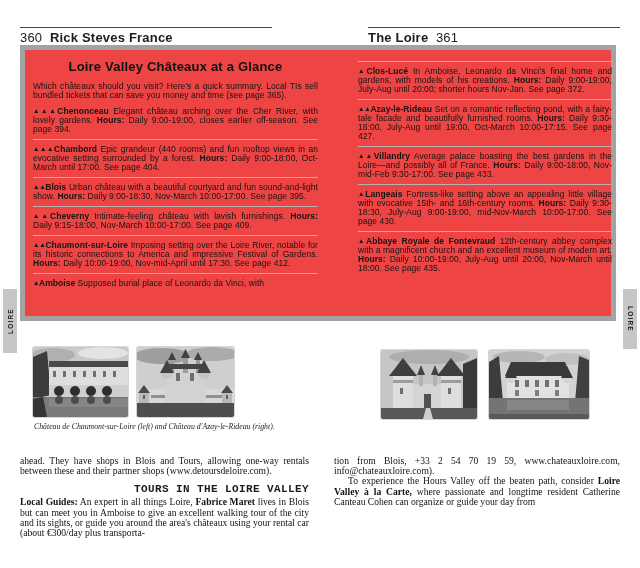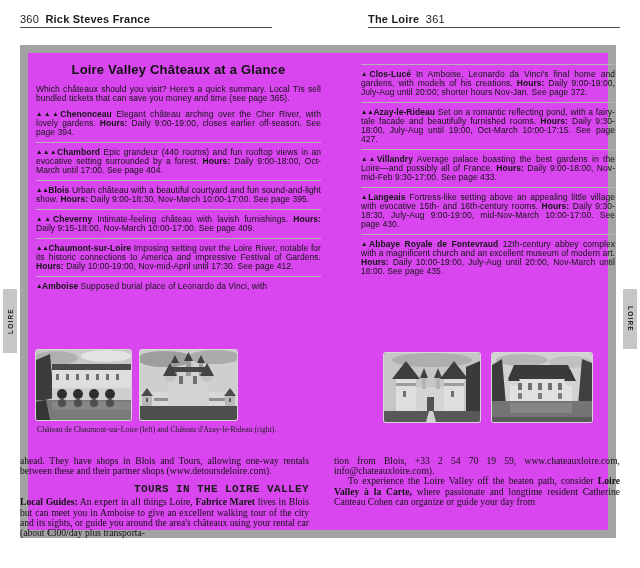--- a/index.html
+++ b/index.html
@@ -1,53 +1,53 @@
 <!DOCTYPE html>
 <html><head>
 <meta charset="utf-8">
 <style>
   html,body{margin:0;padding:0;}
   body{
     width:640px;height:568px;background:#ffffff;position:relative;
     font-family:"Liberation Sans",sans-serif;color:#161616;overflow:hidden;
   }
   
-  .runhead{position:absolute;top:13px;font-size:11px;letter-spacing:.2px;color:#1c1c1c;}
+  .runhead{position:absolute;top:30px;font-size:13px;letter-spacing:.2px;color:#1c1c1c;}
   .runhead .num{font-weight:400;}
   .runhead .ttl{font-weight:700;}
   .rh-left{left:20px;}
   .rh-right{left:368px;width:252px;text-align:left;}
   .rh-rule{position:absolute;top:27px;height:1px;background:#4a4a4a;}
   .rule-l{left:20px;width:252px;}
   .rule-r{left:368px;width:252px;}
   
   .glance-box{
-    position:absolute;left:20px;top:45px;width:596px;height:493px;
-    border:8px solid #a3a3a3;box-sizing:border-box;background:#d946ef;
+    position:absolute;left:20px;top:45px;width:596px;height:276px;
+    border:5px solid #a3a3a3;box-sizing:border-box;background:#ef4444;
   }
   .g-col{position:absolute;top:6px;}
   .g-col-left{left:8px;width:285px;}
   .g-col-right{left:333px;width:254px;}
   .g-title{font-size:13px;font-weight:700;text-align:center;letter-spacing:.2px;margin:3px 0 8px;color:#111;}
   .g-text{font-size:8.5px;line-height:9px;text-align:justify;letter-spacing:.05px;color:#141414;margin:0;}
   .g-intro{margin-bottom:7px;}
   .g-heading{font-size:9.5px;font-weight:700;margin:6px 0 2px;color:#101010;}
   .sep{border-top:1px solid #b4b4b4;margin:5px 0;}
   .tri{font-size:6.5px;letter-spacing:-.5px;position:relative;top:-1px;}
   .g-cont{margin-top:20px;}
   b.hl{font-weight:700;}
   
   .photo-row{position:absolute;display:flex;}
   .photos-left{left:8px;top:297px;gap:9px;}
   .photos-right{left:356px;top:300px;gap:12px;}
   .photo{border-radius:2px;overflow:hidden;line-height:0;box-shadow:0 0 0 1px #d6d6d6;}
   .photo svg{display:block;}
   .g-caption{
     position:absolute;left:9px;top:372px;width:280px;
-    font-family:"Liberation Serif",serif;font-size:7.8px;color:#222;
+    font-family:"Liberation Serif",serif;font-style:italic;font-size:7.8px;color:#222;
   }
   
   .tab{
     position:absolute;background:#c6c6c6;color:#222;
     font-size:6.5px;font-weight:700;letter-spacing:1.2px;
     display:flex;align-items:center;justify-content:center;
   }
   .tab-left{left:3px;top:289px;width:14px;height:64px;writing-mode:vertical-rl;transform:rotate(180deg);}
   .tab-right{left:623px;top:289px;width:14px;height:60px;writing-mode:vertical-rl;}
   
@@ -241,14 +241,14 @@
 <div class="tab tab-right">LOIRE</div>
 
 <div class="body-col body-left">
   <p class="btext">ahead. They have shops in Blois and Tours, allowing one-way rentals between these and their partner shops (www.detoursdeloire.com).</p>
   <div class="body-heading">TOURS IN THE LOIRE VALLEY</div>
   <p class="btext"><b>Local Guides:</b><span> An expert in all things Loire, </span><b>Fabrice Maret</b><span> lives in Blois but can meet you in Amboise to give an excellent walking tour of the city and its sights, or guide you around the area's châteaux using your rental car (about €300/day plus transporta-</span></p>
 </div>
 
 <div class="body-col body-right">
   <p class="btext">tion from Blois, +33 2 54 70 19 59, www.chateauxloire.com, info@chateauxloire.com).</p>
-  <p class="btext indent"><span>To experience the Loire Valley off the beaten path, consider </span><b>Loire Valley à la Carte,</b><span> where passionate and longtime resident Catherine Canteau Cohen can organize or guide your day from</span></p>
+  <p class="btext indent"><span>To experience the Hours Valley off the beaten path, consider </span><b>Loire Valley à la Carte,</b><span> where passionate and longtime resident Catherine Canteau Cohen can organize or guide your day from</span></p>
 </div>
 
 </body></html>

